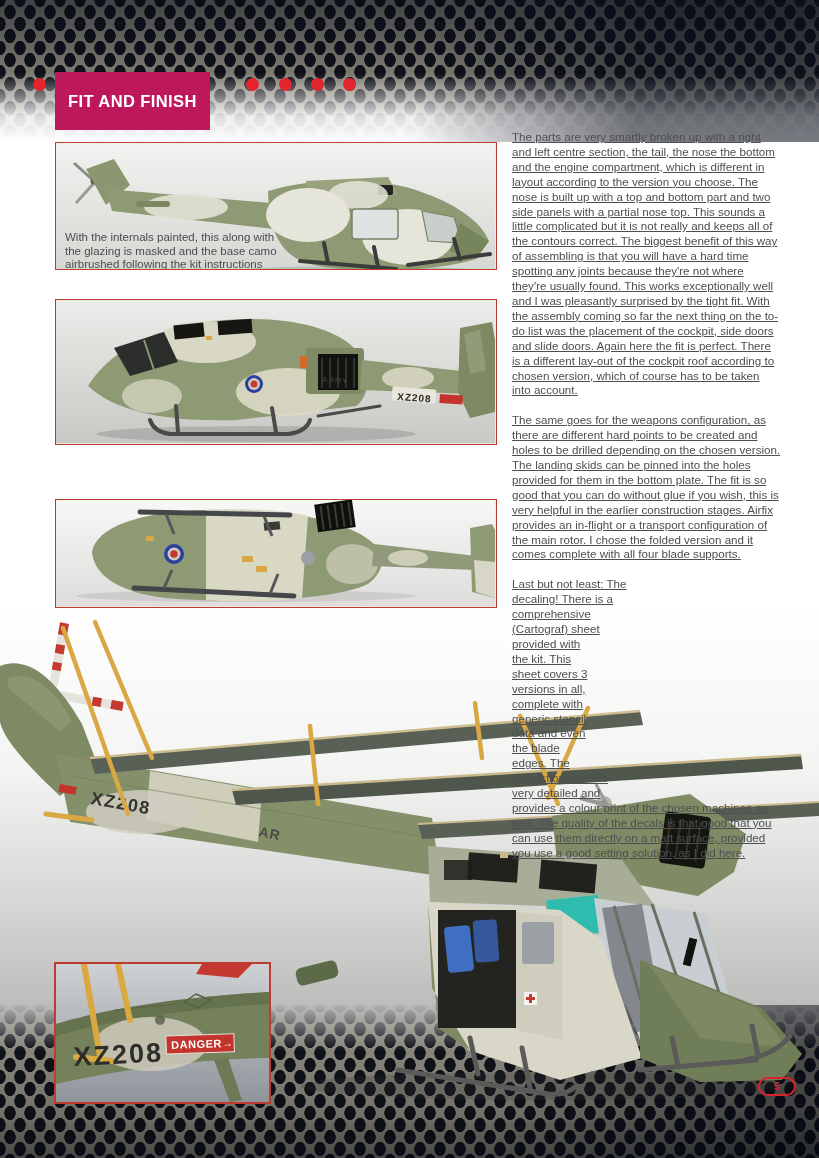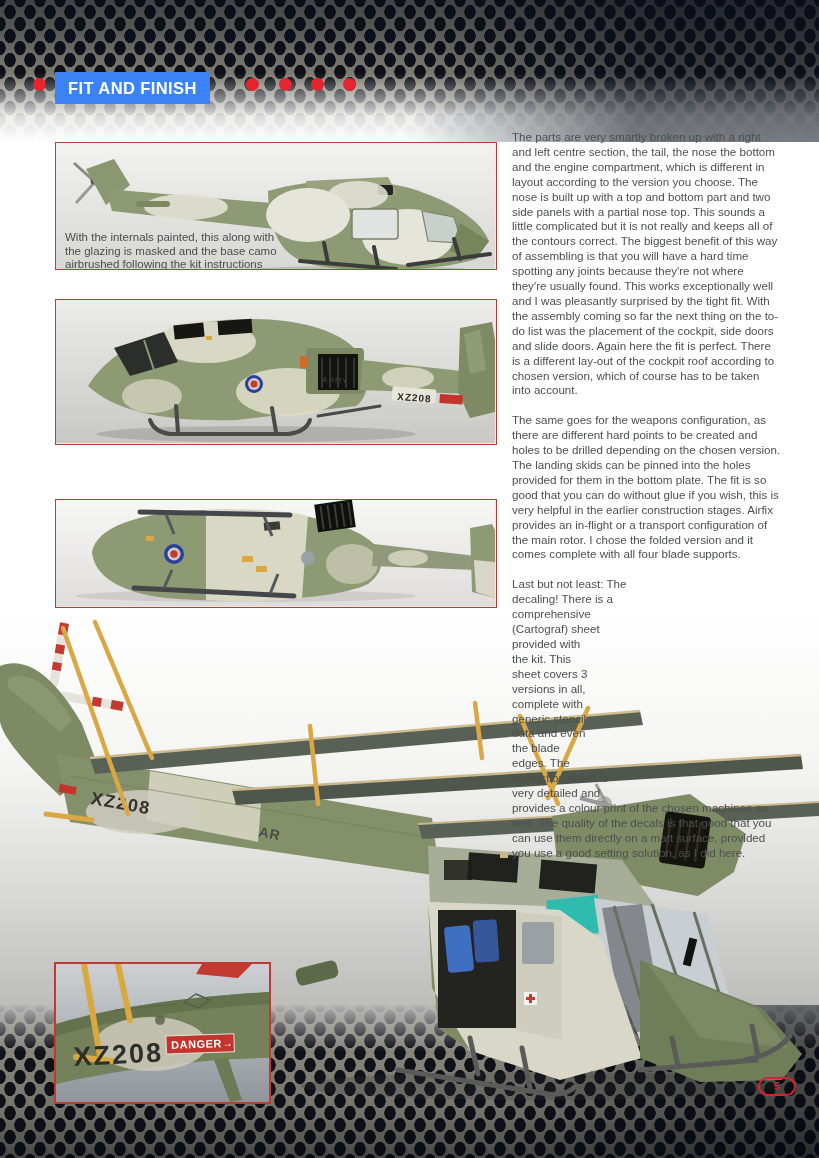--- a/index.html
+++ b/index.html
@@ -23,39 +23,39 @@
       linear-gradient(to bottom, rgba(8,12,24,0.55), rgba(8,12,24,0.12) 48%, rgba(255,255,255,0) 62%),
       linear-gradient(to bottom, rgba(255,255,255,0) 52%, rgba(255,255,255,0.85) 82%, #ffffff 100%);}
   .band-bottom{position:absolute;left:0;top:1005px;width:819px;height:153px;z-index:2;}
   .band-bottom .shade{position:absolute;inset:0;
     background:
       linear-gradient(to right, rgba(0,0,0,0) 60%, rgba(4,7,15,0.45) 95%),
       linear-gradient(to bottom, rgba(188,188,186,0.95) 0%, rgba(188,188,186,0) 30%, rgba(4,7,14,0.15) 70%, rgba(4,7,14,0.5) 100%);}
 
   
   .hdr-dot{position:absolute;width:13px;height:13px;border-radius:50%;background:#e4252e;z-index:3;}
-  .title-box{position:absolute;left:55px;top:72px;height:26px;line-height:26px;background:#3b82f6;
-    color:#fff;font-weight:bold;font-size:16.5px;letter-spacing:.4px;padding:3px 13px;z-index:3;}
+  .title-box{position:absolute;left:55px;top:72px;height:26px;line-height:26px;background:#be185d;
+    color:#fff;font-weight:bold;font-size:16.5px;letter-spacing:.4px;padding:16px 13px;z-index:3;}
 
   
   .photo{position:absolute;left:55px;width:442px;border:1.5px solid #bf3a30;box-sizing:border-box;
     overflow:hidden;z-index:4;background:#e9e9e7;}
   .photo svg{display:block;}
   #photo1{top:142px;height:128px;}
   #photo2{top:299px;height:146px;}
   #photo3{top:499px;height:109px;}
   .caption-in{position:absolute;left:9px;top:88px;width:212px;font-size:11.5px;line-height:13.6px;
     color:#4b4c4e;}
   .caption-below{position:absolute;left:55px;top:451px;width:442px;font-size:11.5px;line-height:13.8px;
     color:#4b4c4e;z-index:4;}
 
   
   .article{position:absolute;left:512px;top:130px;width:281px;z-index:4;color:#4d4e50;
     font-size:11.6px;line-height:14.9px;}
-  .article p{margin:0 12px 15px 0;}
+  .article p{margin:0 12px 15px 0;text-decoration:underline;}
   .quote-float{float:right;width:188px;height:150px;margin-top:92px;
     shape-outside:circle(96px at 96px 116px);shape-margin:8px;}
 
   
   .pullquote{position:absolute;left:591px;top:676px;width:220px;height:220px;z-index:6;}
   .pullquote .ring{position:absolute;inset:0;}
   .pullquote .qtext{position:absolute;left:31px;top:42px;width:158px;height:136px;display:flex;
     align-items:center;justify-content:center;text-align:center;color:#d7232e;font-weight:bold;
     font-size:13px;line-height:16px;letter-spacing:.2px;}
 

